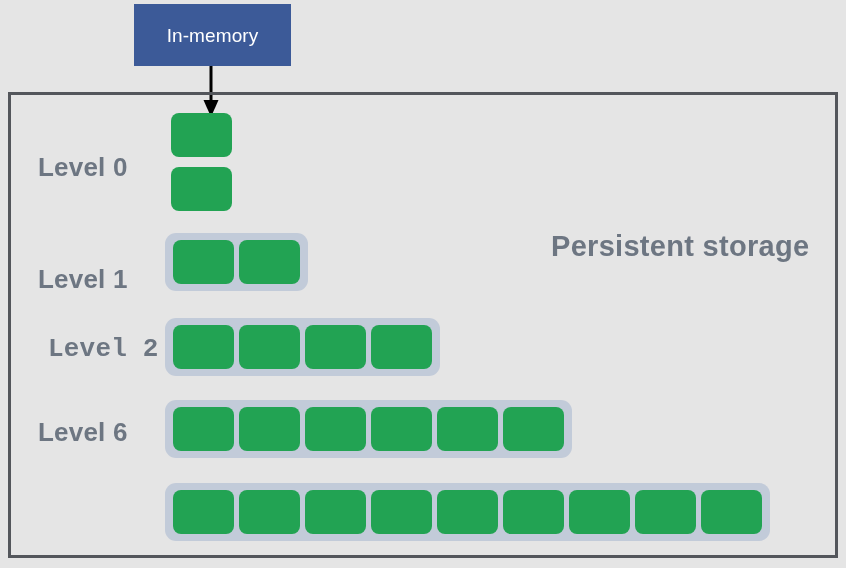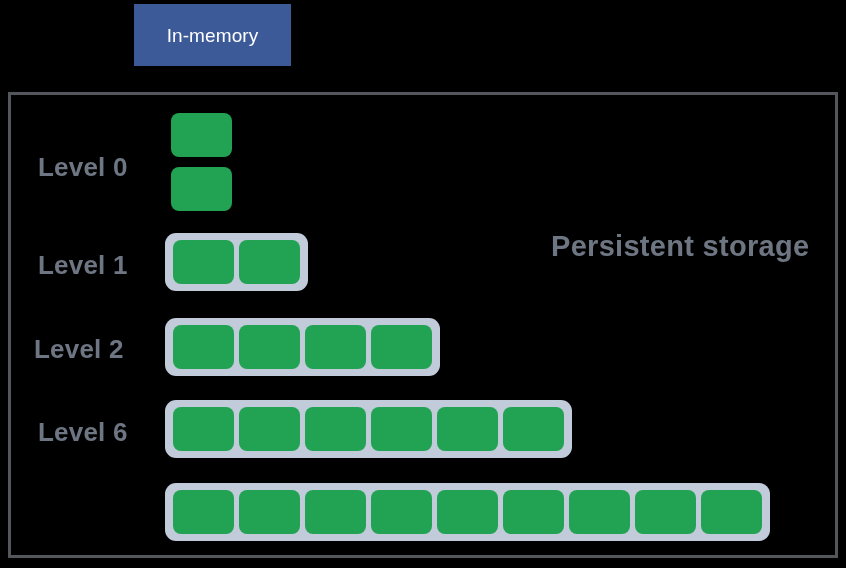--- a/index.html
+++ b/index.html
@@ -7,21 +7,21 @@
     padding: 0;
     background: #ffffff;
   }
   body {
     font-family: "Liberation Sans", sans-serif;
   }
   #canvas {
     position: relative;
     width: 846px;
     height: 568px;
-    background: #000000;
+    background: #e5e5e5;
     overflow: hidden;
   }
 
   
   #buffer-box {
     position: absolute;
     left: 134px;
     top: 4px;
     width: 157px;
     height: 62px;
@@ -122,27 +122,27 @@
 
   <div id="storage-frame"></div>
   <div id="persistent-label">Persistent storage</div>
 
   <div class="level-label" style="left:38px; top:152px;">Level 0</div>
   <div class="stack-col" style="left:171px; top:113px;">
     <div class="sstable"></div>
     <div class="sstable"></div>
   </div>
 
-  <div class="level-label" style="left:38px; top:250px;">Level 1</div>
+  <div class="level-label" style="left:38px; top:264px;">Level 1</div>
   <div class="run-container" style="left:165px; top:233px;">
     <div class="sstable"></div>
     <div class="sstable"></div>
   </div>
 
-  <div class="level-label" style="left:34px; top:334px;">Level 2</div>
+  <div class="level-label" style="left:48px; top:334px;font-family:Liberation Mono, monospace;">Level 2</div>
   <div class="run-container" style="left:165px; top:318px;">
     <div class="sstable"></div>
     <div class="sstable"></div>
     <div class="sstable"></div>
     <div class="sstable"></div>
   </div>
 
   <div class="level-label" style="left:38px; top:417px;">Level 6</div>
   <div class="run-container" style="left:165px; top:400px;">
     <div class="sstable"></div>

